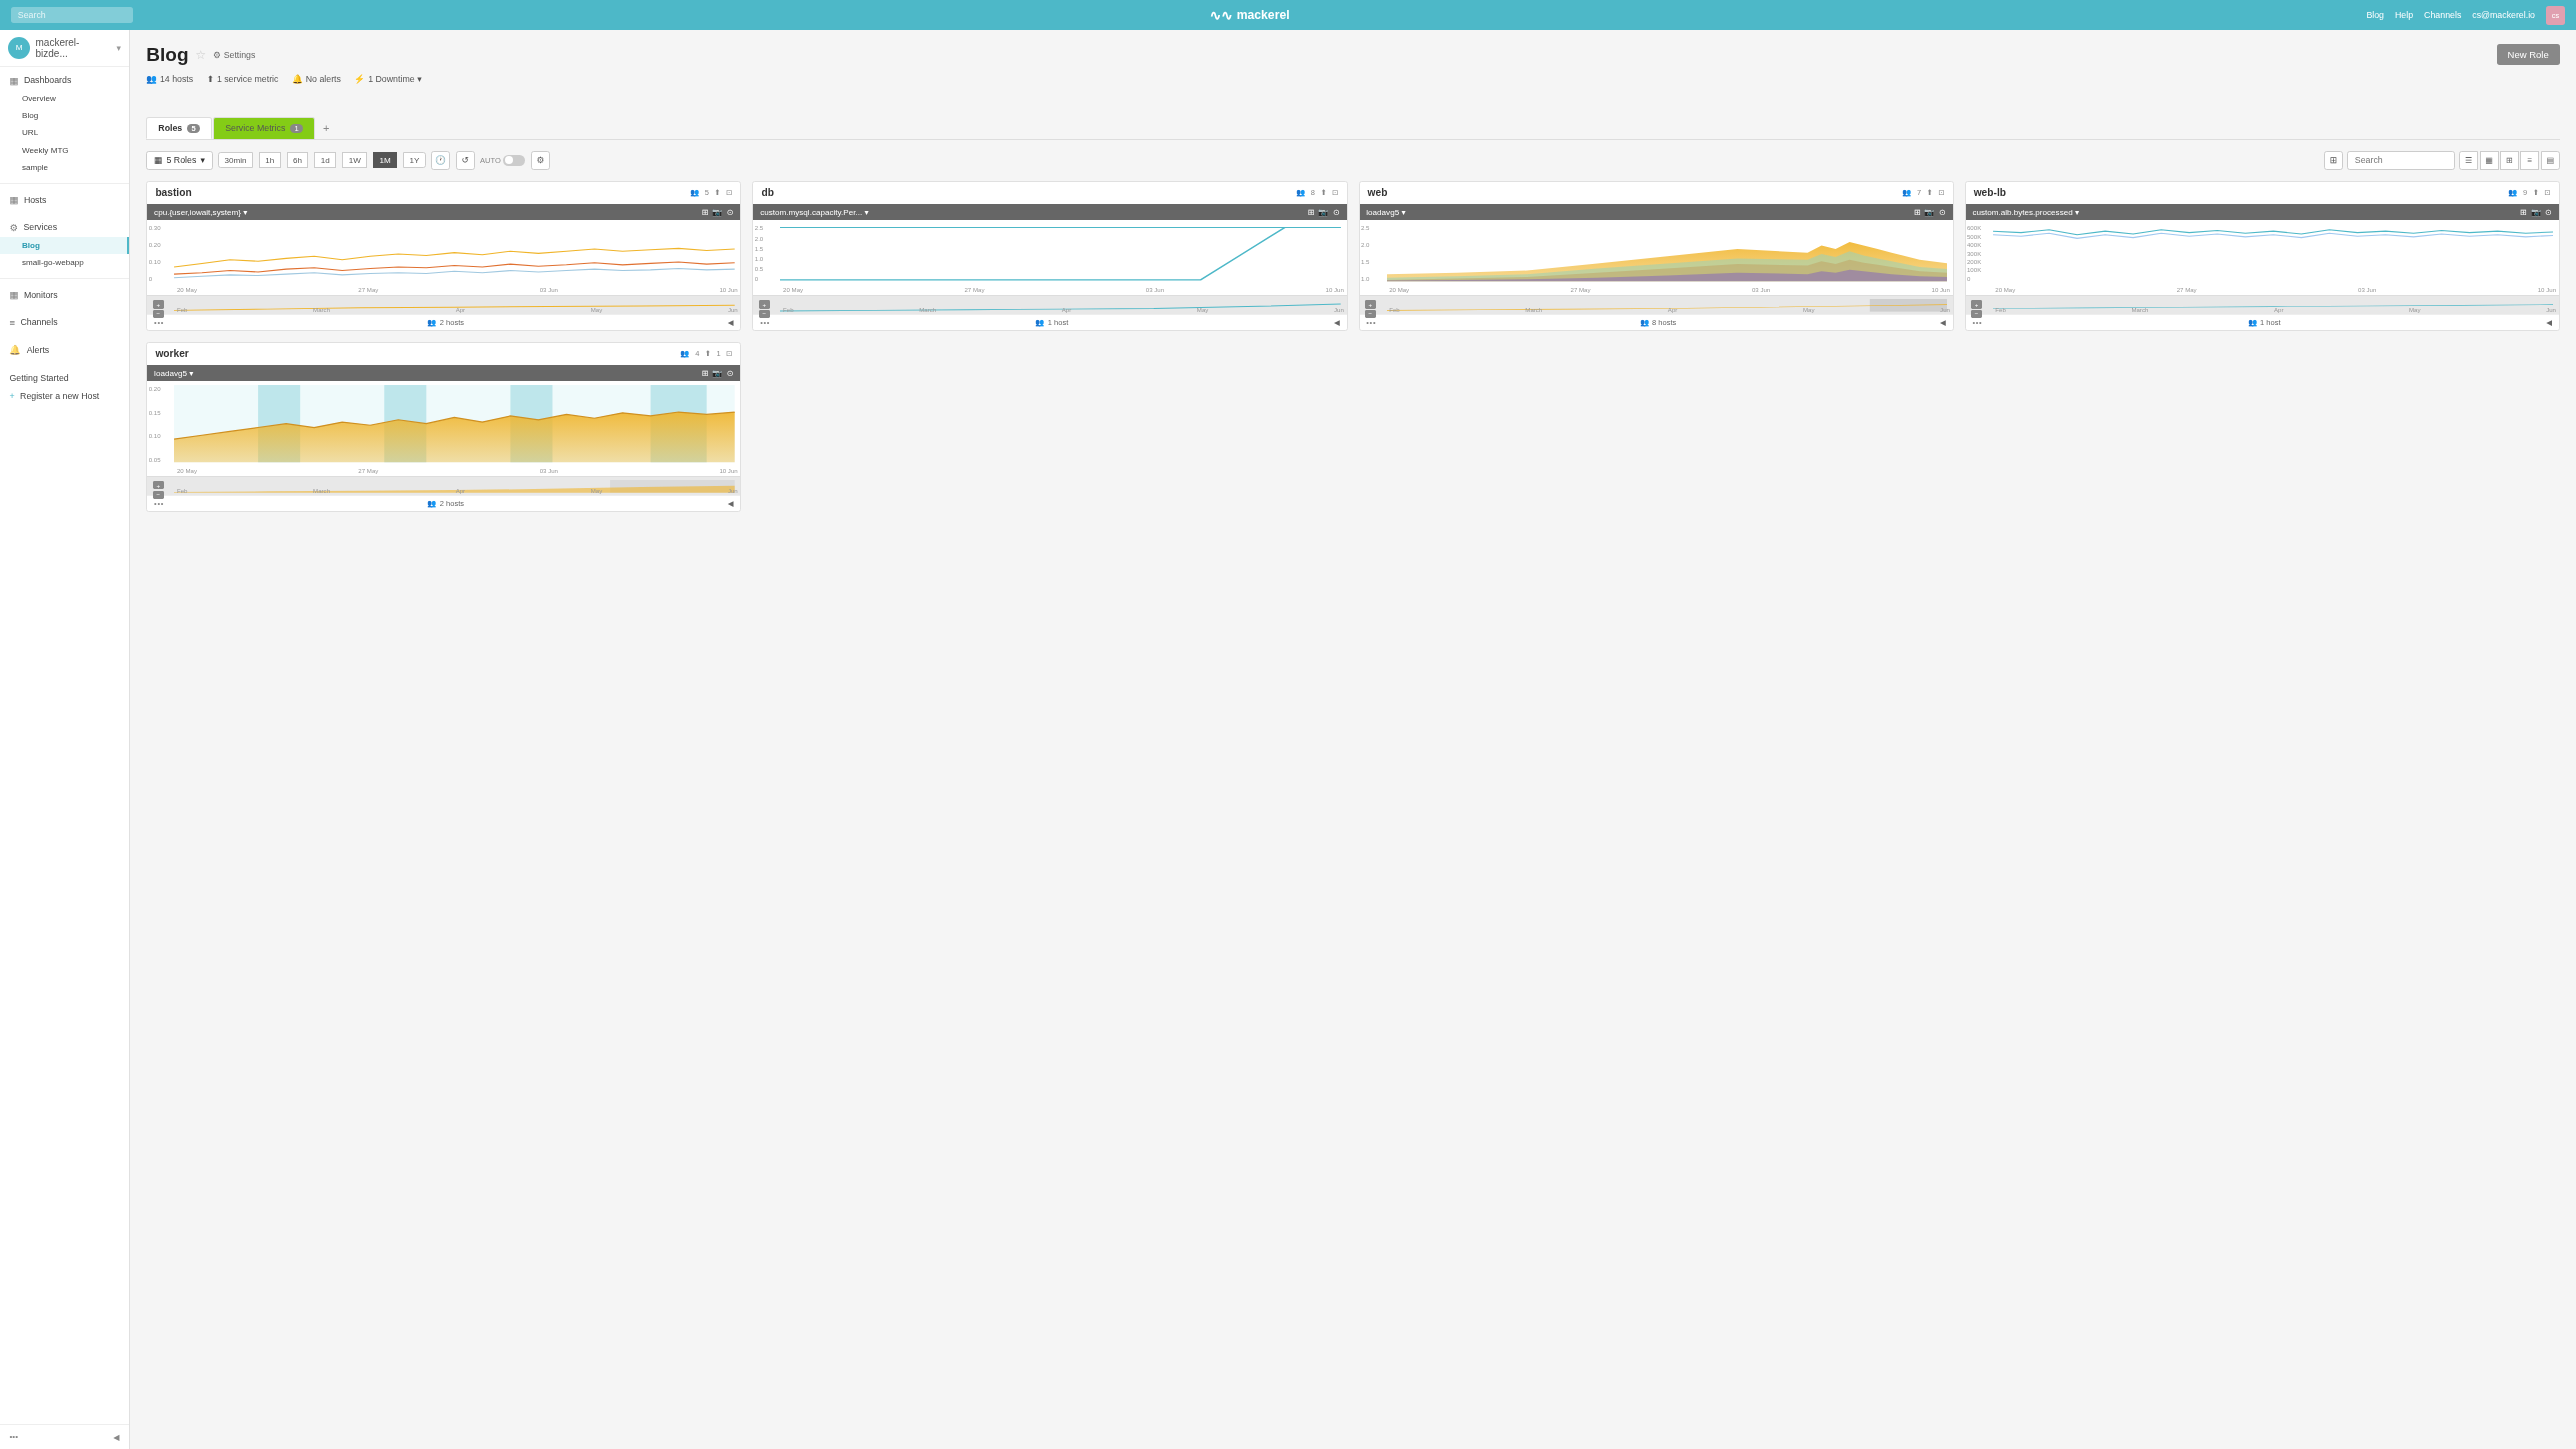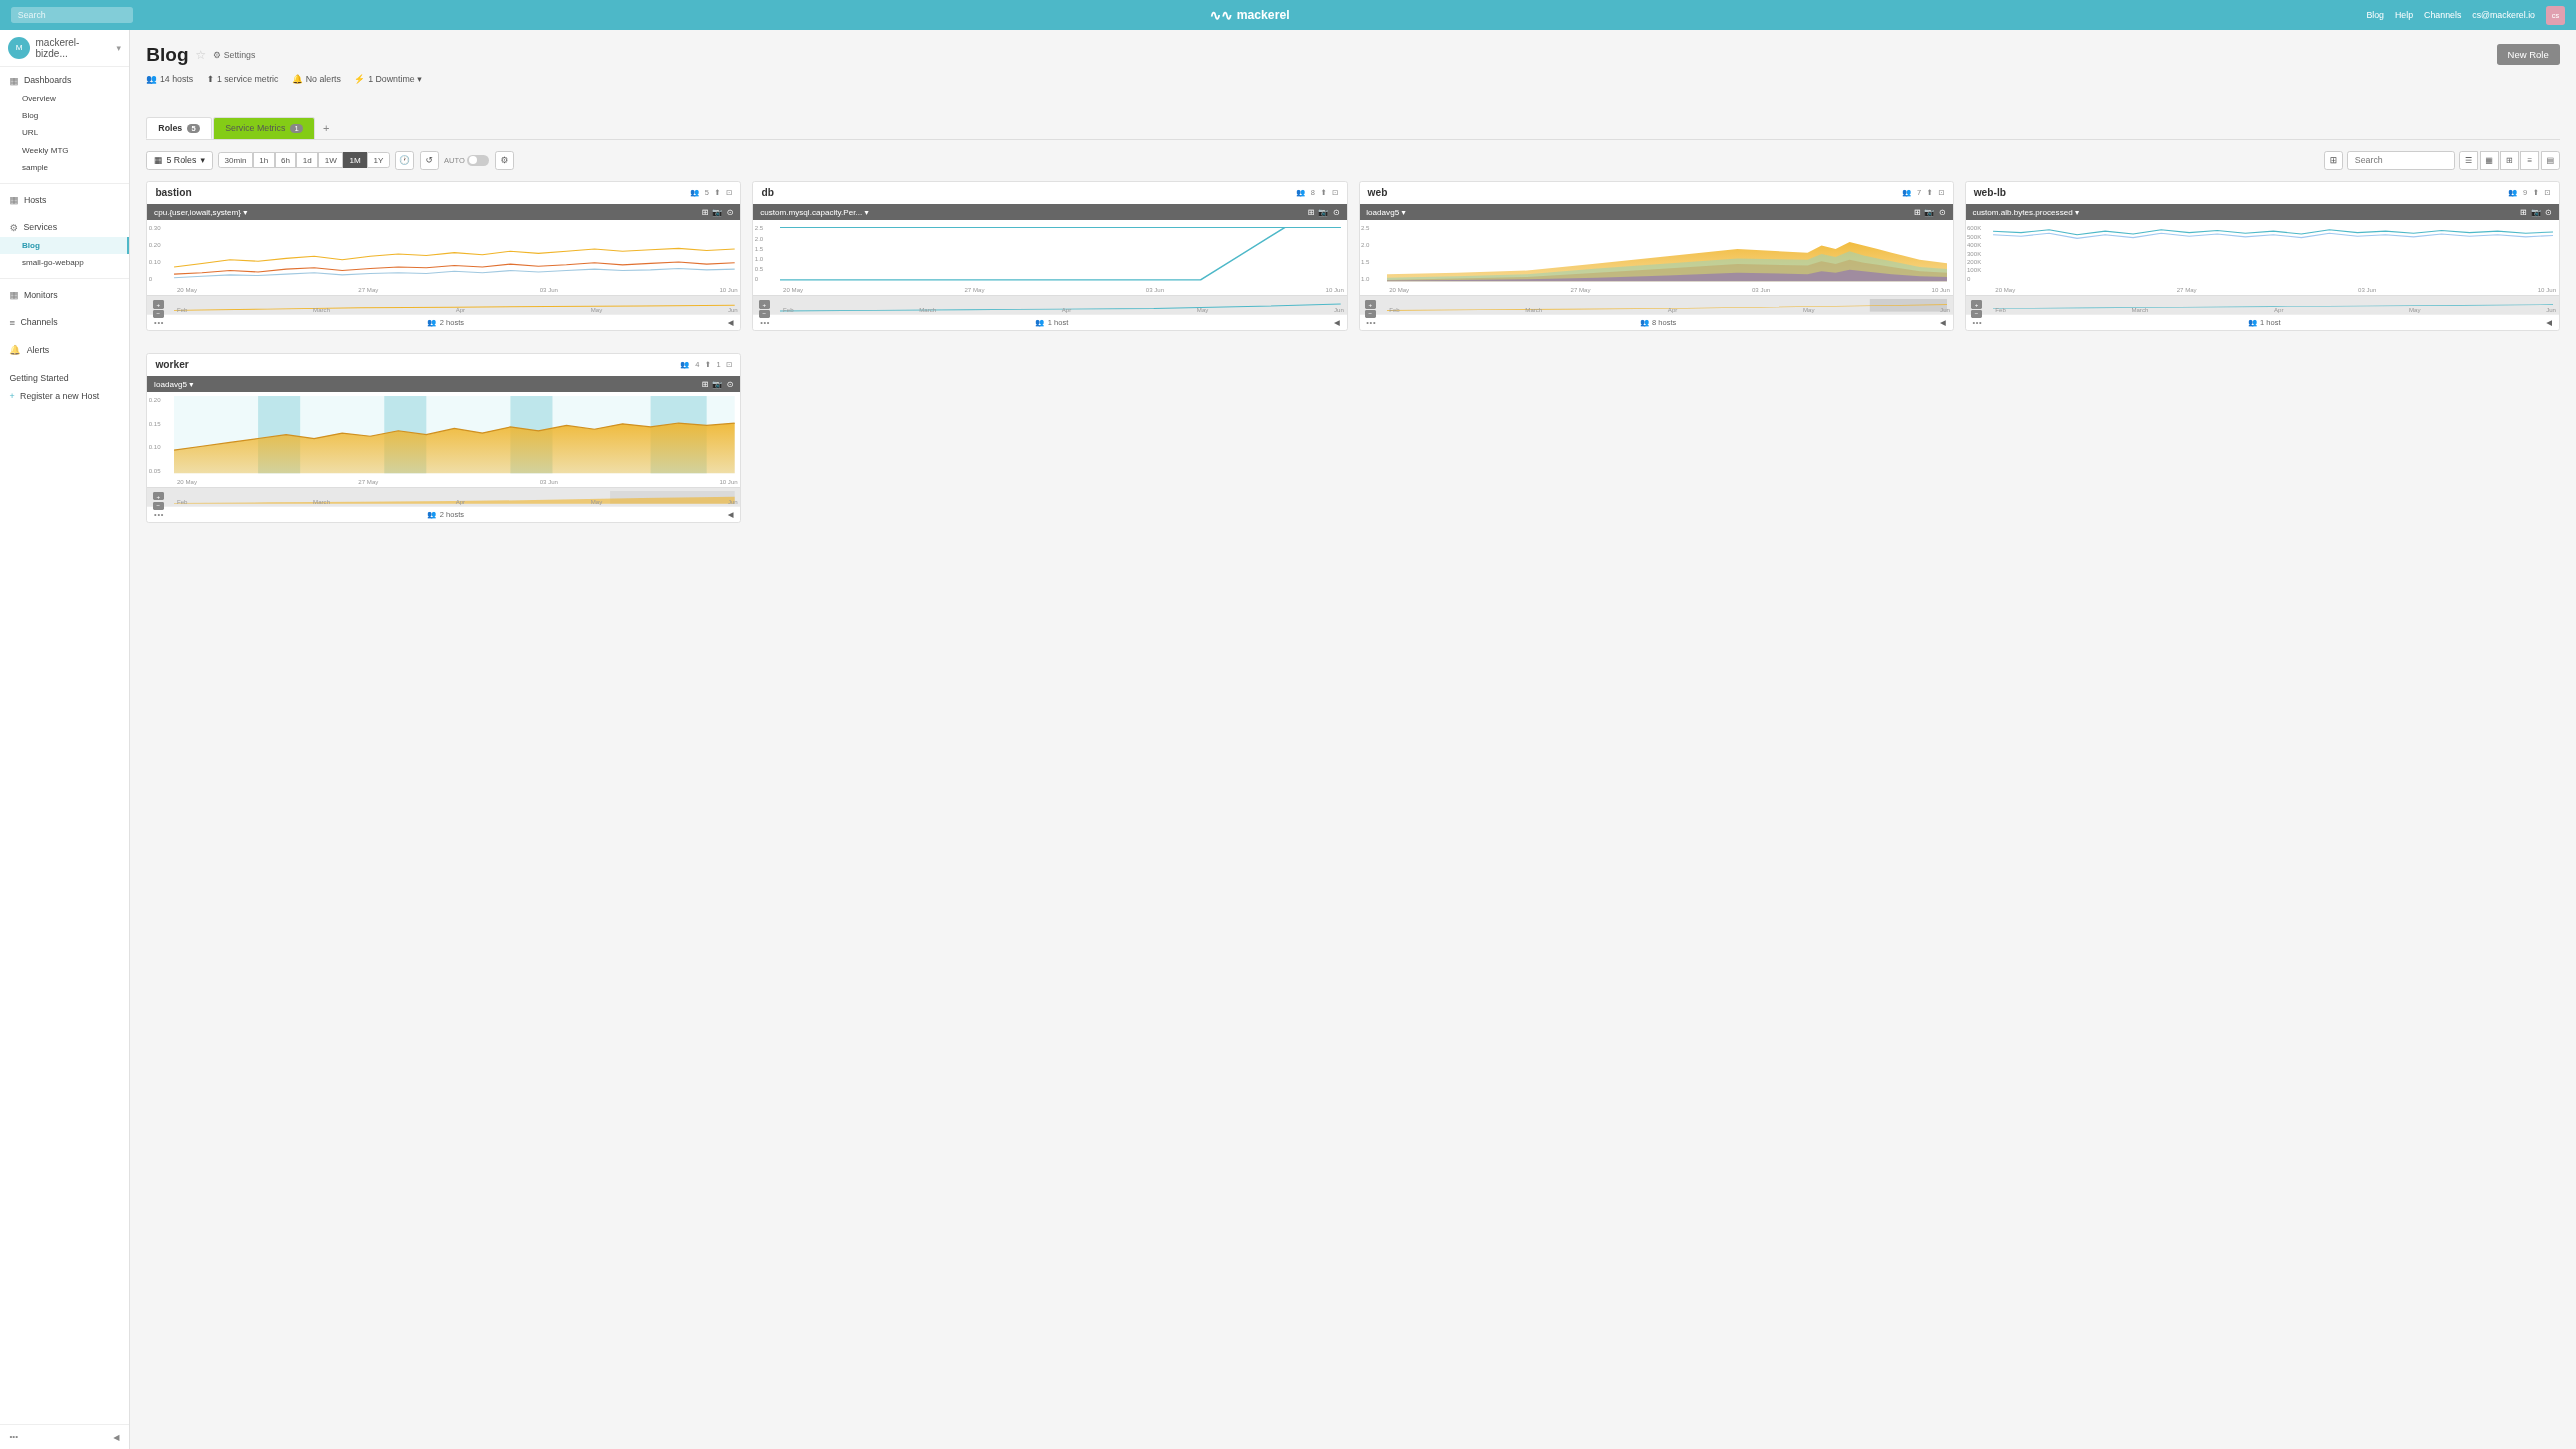--- a/index.html
+++ b/index.html
@@ -192,21 +192,21 @@
       display: flex;
       align-items: center;
       gap: 4.1px;
       border: 0.7px solid #ccc;
       border-radius: 2.7px;
       padding: 3.4px 6.8px;
       background: white;
       font-size: 8.8px;
       cursor: pointer;
     }
-    .time-btns { display: flex; gap: 0; }
+    .time-btns { display: flex; gap: 6px; }
     .time-btn {
       padding: 2.7px 5.4px;
       border: 0.7px solid #ccc;
       background: white;
       cursor: pointer;
       font-size: 8.1px;
       color: #555;
     }
     .time-btn.active { background: #555; color: white; border-color: #555; }
     .time-btn:first-child { border-radius: 2.7px 0 0 2.7px; }
@@ -849,21 +849,21 @@
         <span class="more-dots">•••</span>
         <div class="hosts-badge">
           <span>👥</span>
           <span>1 host</span>
         </div>
         <span>◀</span>
       </div>
     </div>
   </div>
 
-  <div class="worker-row" style="margin-top:22px;">
+  <div class="worker-row" style="margin-top:11px;">
     <div class="role-card">
       <div class="role-card-header">
         <span class="role-name">worker</span>
         <div class="role-meta">
           <span>👥</span>
           <span>4</span>
           <span>⬆</span>
           <span>1</span>
           <span>⊡</span>
         </div>

